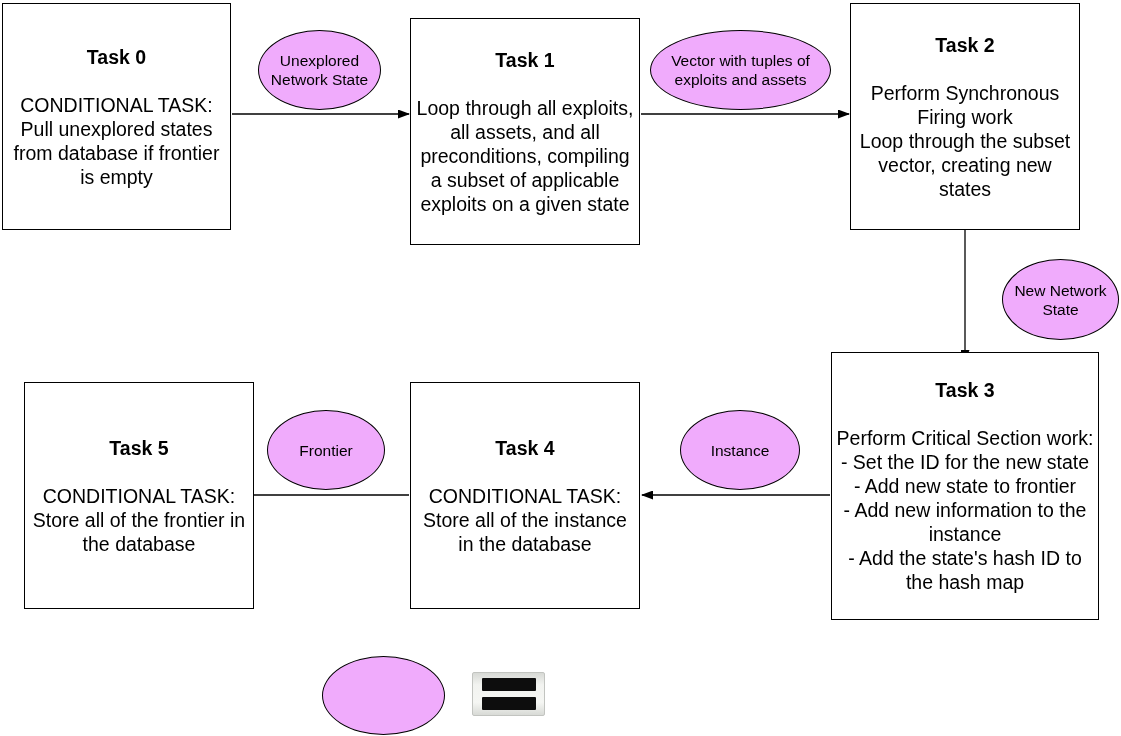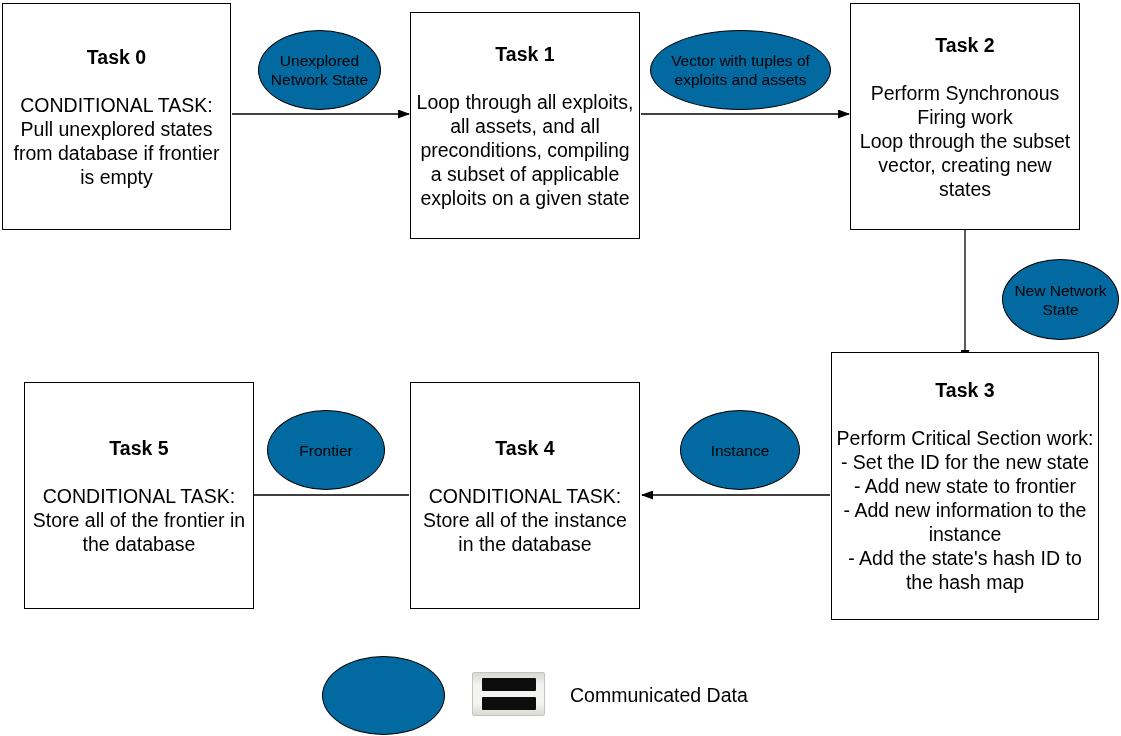--- a/index.html
+++ b/index.html
@@ -39,40 +39,40 @@
   .task-title {
     font-weight: bold;
   }
   .task-body {
     white-space: pre-line;
     margin-top: 24px;
   }
   .ellipse {
     position: absolute;
     box-sizing: border-box;
-    background: #0369a1;
+    background: #f0abfc;
     border: 1px solid #000000;
     border-radius: 50%;
     display: flex;
     align-items: center;
     justify-content: center;
     text-align: center;
     font-size: 15.5px;
     line-height: 19px;
     white-space: pre-line;
   }
   #arrows {
     position: absolute;
     left: 0;
     top: 0;
     pointer-events: none;
   }
   
   #task0 { left: 2px;   top: 3px;   width: 229px; height: 227px; }
-  #task1 { left: 410px; top: 12px;   width: 230px; height: 227px; }
+  #task1 { left: 410px; top: 18px;   width: 230px; height: 227px; }
   #task2 { left: 850px; top: 3px;   width: 230px; height: 227px; }
   #task3 { left: 831px; top: 352px; width: 268px; height: 268px; }
   #task4 { left: 410px; top: 382px; width: 230px; height: 227px; }
   #task5 { left: 11px;  top: 382px; width: 230px; height: 227px; margin-left: 13px; }
   
   #el-unexplored { left: 258px;  top: 30px;  width: 123px; height: 80px; }
   #el-vector     { left: 650px;  top: 30px;  width: 181px; height: 80px; }
   #el-newstate   { left: 1002px; top: 259px; width: 117px; height: 81px; }
   #el-instance   { left: 680px;  top: 410px; width: 120px; height: 80px; }
   #el-frontier   { left: 267px;  top: 410px; width: 118px; height: 80px; }
@@ -191,15 +191,14 @@
 
   <div id="el-frontier" class="ellipse">Frontier</div>
 
   <div id="legend-ellipse" class="ellipse"></div>
 
   <div class="legend-equals">
     <div class="equals-bar"></div>
     <div class="equals-bar"></div>
   </div>
 
-  <div class="legend-label">Communicated Data</div>
 
 </div>
 
 </body></html>

